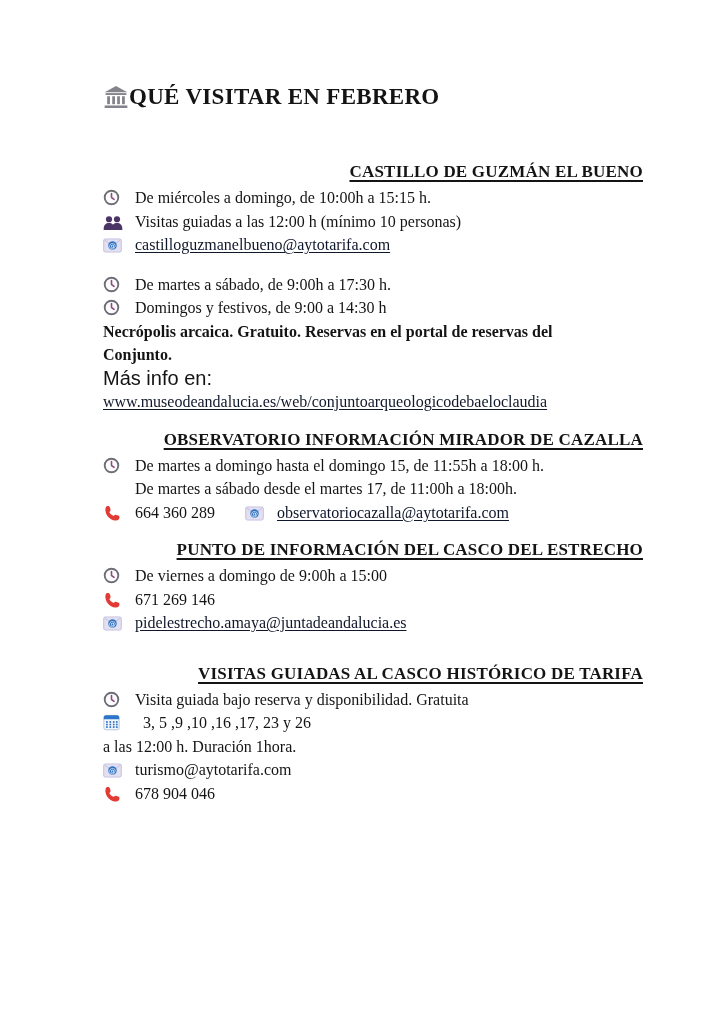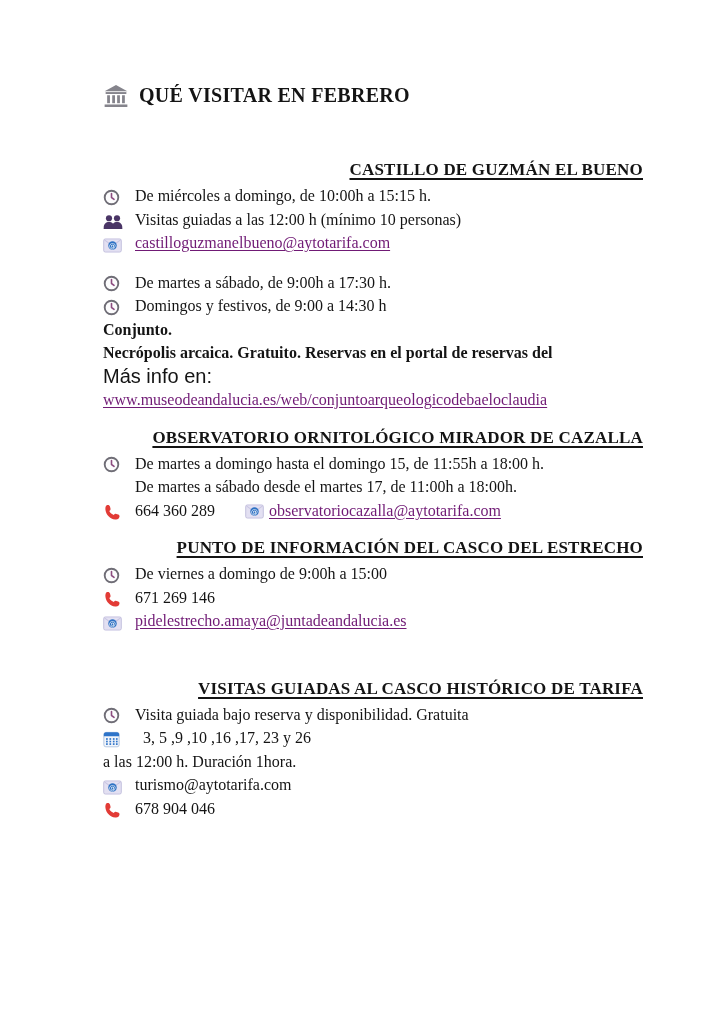--- a/index.html
+++ b/index.html
@@ -4,50 +4,50 @@
 <style>
   html,body{margin:0;padding:0;}
   body{
     width:724px;height:1024px;background:#ffffff;overflow:hidden;
     font-family:"Liberation Serif","DejaVu Serif",serif;
     color:#141414;
   }
   .page{position:relative;width:724px;height:1024px;background:#ffffff;}
   .content{position:absolute;left:103px;top:84px;width:540px;}
   .title{
-    display:flex;align-items:flex-start;gap:10px;
-    font-size:20px;font-weight:700;letter-spacing:.3px;
+    display:flex;align-items:center;
+    font-size:23px;font-weight:700;letter-spacing:.3px;
     margin:0 0 52px 0;white-space:nowrap;
   }
   .title .ic-building{width:26px;height:24px;color:#85848C;flex:0 0 auto;}
   .sec{margin-bottom:16px;}
-  .sec-visitas{margin-top:46px;}
+  .sec-visitas{margin-top:29px;}
   .sec-title{
     margin:0 0 4px 0;font-size:17px;font-weight:700;letter-spacing:.2px;
     text-decoration:underline;text-underline-offset:3px;text-decoration-thickness:1.5px;
     white-space:nowrap;
     text-align:right;
   }
-  .row{display:flex;align-items:center;gap:8px;line-height:23.5px;font-size:16px;white-space:nowrap;}
+  .row{display:flex;align-items:flex-start;gap:8px;line-height:23.5px;font-size:16px;white-space:nowrap;}
   .row .ic{flex:0 0 auto;width:24px;display:flex;padding-top:3px;}
   .row .ic svg{display:block;}
   .ic-clock{width:17px;height:17px;}
   .ic-people{width:20px;height:16px;color:#4A3566;margin-top:2px;}
   .ic-mail{width:19px;height:15px;margin-top:2px;}
   .ic-phone{width:17px;height:17px;color:#E23B36;}
   .ic-cal{width:17px;height:17px;color:#2E74C9;}
   .ic-building-sm{width:18px;height:17px;color:#85848C;}
   .indent{padding-left:32px;}
   .txt{white-space:nowrap;}
-  a.link{color:#701a75;text-decoration:underline;text-underline-offset:2px;cursor:pointer;}
+  a.link{color:#0f172a;text-decoration:underline;text-underline-offset:2px;cursor:pointer;}
   .bold-note{font-weight:700;font-size:16px;line-height:23.5px;margin:0;}
   .bold-note .note-line{display:block;white-space:nowrap;}
   .bold-note .ic-building-sm{display:inline-block;vertical-align:-2px;margin-right:7px;}
   .sans-line{font-family:"Liberation Sans","DejaVu Sans",sans-serif;font-size:20px;line-height:23.5px;white-space:nowrap;}
-  .mail-gap{margin-left:22px;display:flex;}
+  .mail-gap{margin-left:22px;display:flex;gap:8px;}
   .dates-pad{padding-left:8px;}
 </style>
 </head>
 <body>
 
 <svg width="0" height="0" style="position:absolute" aria-hidden="true">
   <defs>
     <symbol id="i-clock" viewBox="0 0 20 20">
       <circle cx="10" cy="10" r="8" fill="#fcfcfd" stroke="#6F6D76" stroke-width="2.2"></circle>
       <path d="M10 10 L10 5.4 M10 10 L13 12.2" stroke="#8C4C80" stroke-width="1.9" fill="none" stroke-linecap="round"></path>
@@ -150,31 +150,31 @@
       </div>
       <div class="row">
         <span class="ic">
             <svg class="ic-clock" viewBox="0 0 20 20">
               <use href="#i-clock"></use>
             </svg>
           </span>
         <span class="txt">Domingos y festivos, de 9:00 a 14:30 h</span>
       </div>
       <p class="bold-note">
+        <span class="note-line">Necrópolis arcaica. Gratuito. Reservas en el portal de reservas del</span>
         <span class="note-line">Conjunto.</span>
-        <span class="note-line">Necrópolis arcaica. Gratuito. Reservas en el portal de reservas del</span>
       </p>
       <div class="sans-line">Más info en:</div>
       <div class="row">
         <a class="link" href="#">www.museodeandalucia.es/web/conjuntoarqueologicodebaeloclaudia</a>
       </div>
     </section>
 
     <section class="sec">
-      <h2 class="sec-title">OBSERVATORIO ORNITOLÓGICO MIRADOR DE CAZALLA</h2>
+      <h2 class="sec-title">OBSERVATORIO INFORMACIÓN MIRADOR DE CAZALLA</h2>
       <div class="row">
         <span class="ic">
             <svg class="ic-clock" viewBox="0 0 20 20">
               <use href="#i-clock"></use>
             </svg>
           </span>
         <span class="txt">De martes a domingo hasta el domingo 15, de 11:55h a 18:00 h.</span>
       </div>
       <div class="row indent">
         <span class="txt">De martes a sábado desde el martes 17, de 11:00h a 18:00h.</span>

